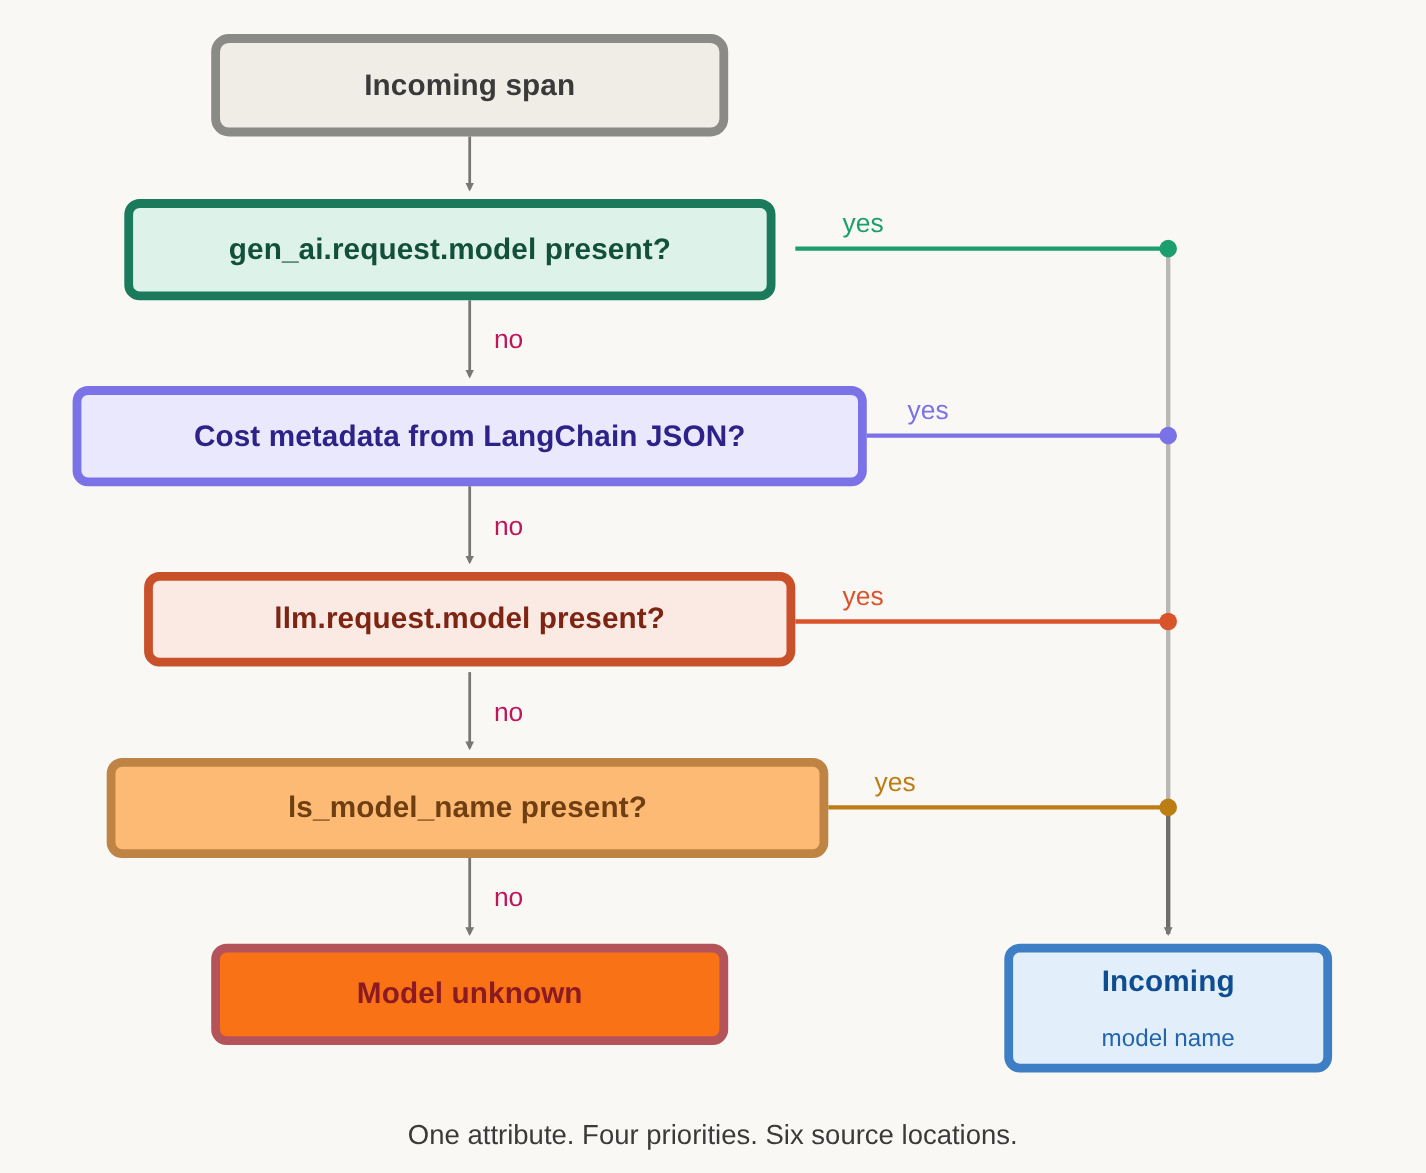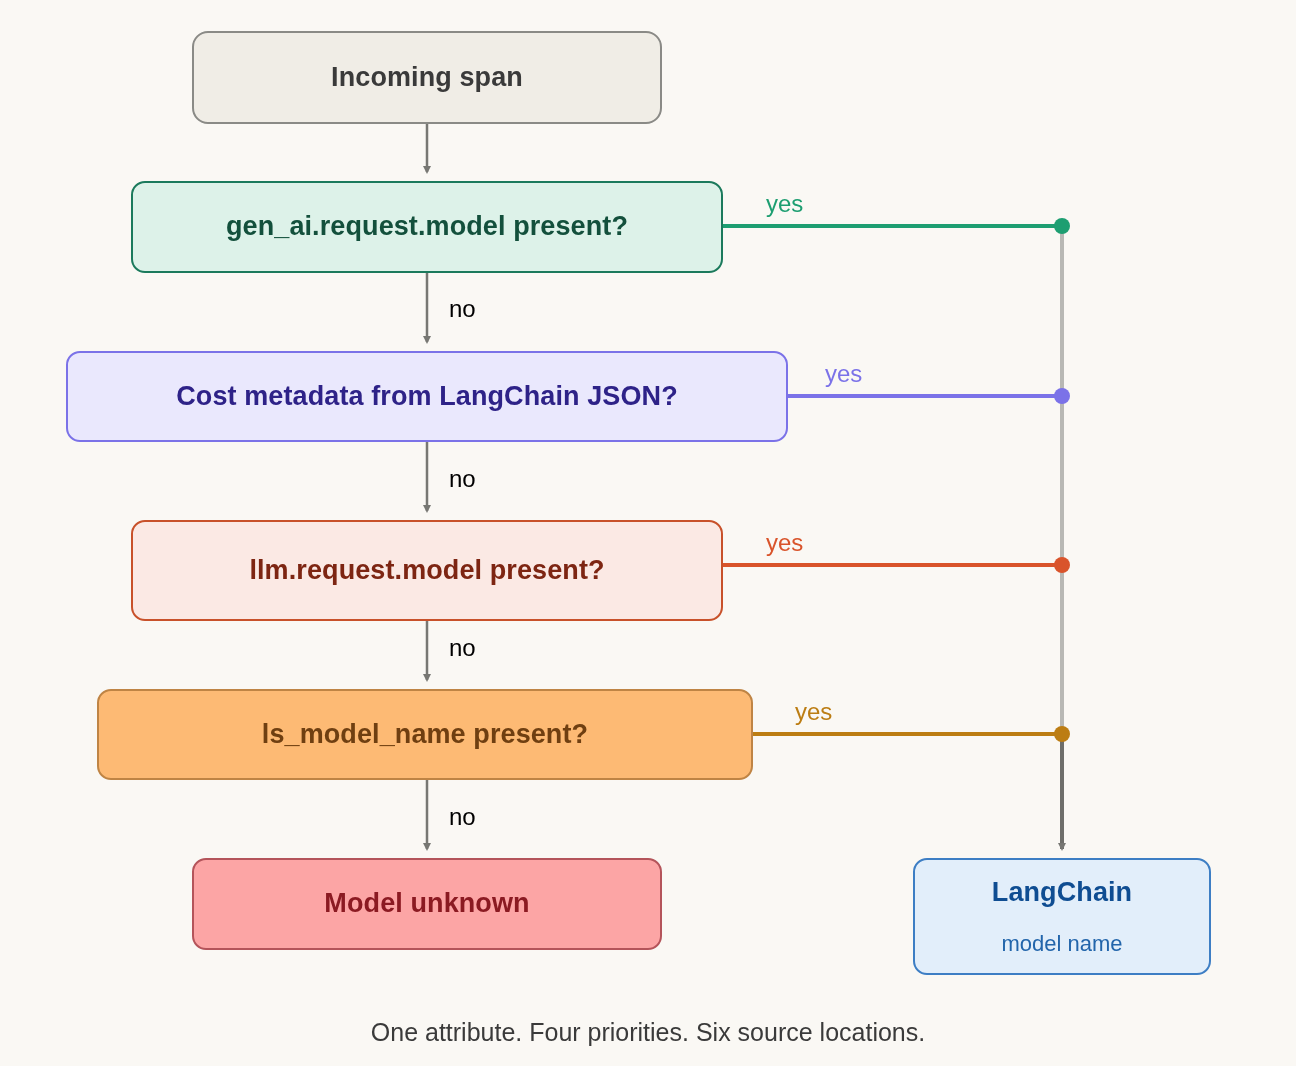--- a/index.html
+++ b/index.html
@@ -24,21 +24,21 @@
     left: 0;
     top: 0;
     width: 1296px;
     height: 1066px;
     pointer-events: none;
   }
   .node {
     position: absolute;
     box-sizing: border-box;
     border-radius: 14px;
-    border: 2px solid #ec4899;
+    border: 8px solid #ec4899;
     display: flex;
     flex-direction: column;
     align-items: center;
     justify-content: center;
     text-align: center;
     line-height: 1.25;
   }
   .node .title {
     font-size: 27px;
     font-weight: 700;
@@ -53,71 +53,71 @@
   
   #node-incoming {
     left: 192px; top: 31px; width: 470px; height: 93px;
     background: #f0ede6;
     border-color: #8a8a86;
     border-radius: 16px;
   }
   #node-incoming .title { color: #3a3a3a; font-weight: 700; }
 
   #node-genai {
-    left: 131px; top: 181px; width: 592px; height: 92px;
+    left: 113px; top: 181px; width: 592px; height: 92px;
     background: #ddf2e9;
     border-color: #1b7a5c;
     text-align: right;
   }
   #node-genai .title { color: #13503c; }
 
   #node-cost {
     left: 66px; top: 351px; width: 722px; height: 91px;
     background: #eae8fd;
     border-color: #7b72e8;
   }
   #node-cost .title { color: #2e2288; }
 
   #node-llm {
-    left: 131px; top: 520px; width: 592px; height: 101px;
+    left: 131px; top: 520px; width: 592px; height: 86px;
     background: #fbe9e4;
     border-color: #c8512a;
   }
   #node-llm .title { color: #7d2512; }
 
   #node-ls {
     left: 97px; top: 689px; width: 656px; height: 91px;
     background: #fdba74;
     border-color: #bf8444;
   }
   #node-ls .title { color: #6f3f11; }
 
   #node-unknown {
     left: 192px; top: 858px; width: 470px; height: 92px;
-    background: #fca5a5;
+    background: #f97316;
     border-color: #b4545a;
   }
   #node-unknown .title { color: #8b1a22; }
 
   #node-resolved {
     left: 913px; top: 858px; width: 298px; height: 117px;
     background: #e2eefa;
     border-color: #3d7ec4;
   }
   #node-resolved .title { color: #0f4d92; }
   #node-resolved .subtitle { color: #2265ab; }
 
   
   .edge-label {
     position: absolute;
     font-size: 24px;
     font-weight: 400;
     white-space: nowrap;
   }
-  .edge-label.no { color: #000000; }
+  .edge-label.no { color: #be185d; }
 
   #lbl-yes-1 { left: 766px; top: 190px; color: #1d9e71; }
   #lbl-yes-2 { left: 825px; top: 360px; color: #7b72e8; }
   #lbl-yes-3 { left: 766px; top: 529px; color: #d9542b; }
   #lbl-yes-4 { left: 795px; top: 698px; color: #bc7d13; }
 
   #lbl-no-1 { left: 449px; top: 295px; }
   #lbl-no-2 { left: 449px; top: 465px; }
   #lbl-no-3 { left: 449px; top: 634px; }
   #lbl-no-4 { left: 449px; top: 803px; }
@@ -185,21 +185,21 @@
 
   <div class="node" id="node-ls">
     <div class="title">ls_model_name present?</div>
   </div>
 
   <div class="node" id="node-unknown">
     <div class="title">Model unknown</div>
   </div>
 
   <div class="node" id="node-resolved">
-    <div class="title">LangChain</div>
+    <div class="title">Incoming</div>
     <div class="subtitle">model name</div>
   </div>
 
   <div class="edge-label" id="lbl-yes-1">yes</div>
   <div class="edge-label" id="lbl-yes-2">yes</div>
   <div class="edge-label" id="lbl-yes-3">yes</div>
   <div class="edge-label" id="lbl-yes-4">yes</div>
 
   <div class="edge-label no" id="lbl-no-1">no</div>
   <div class="edge-label no" id="lbl-no-2">no</div>

